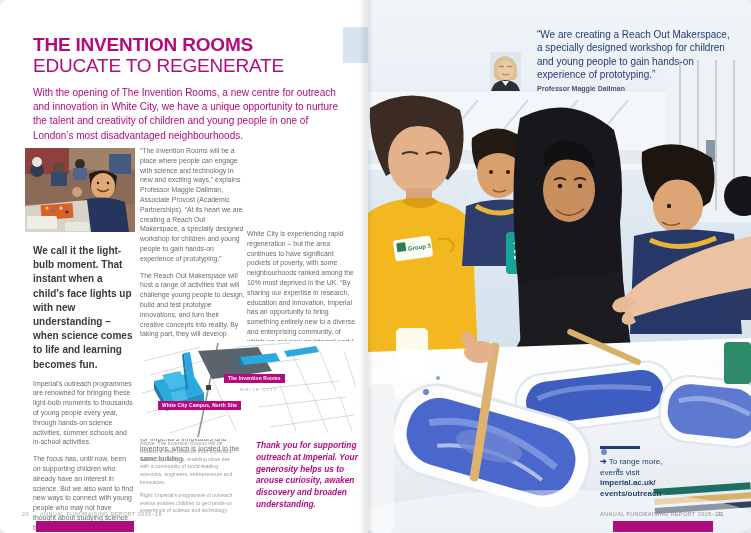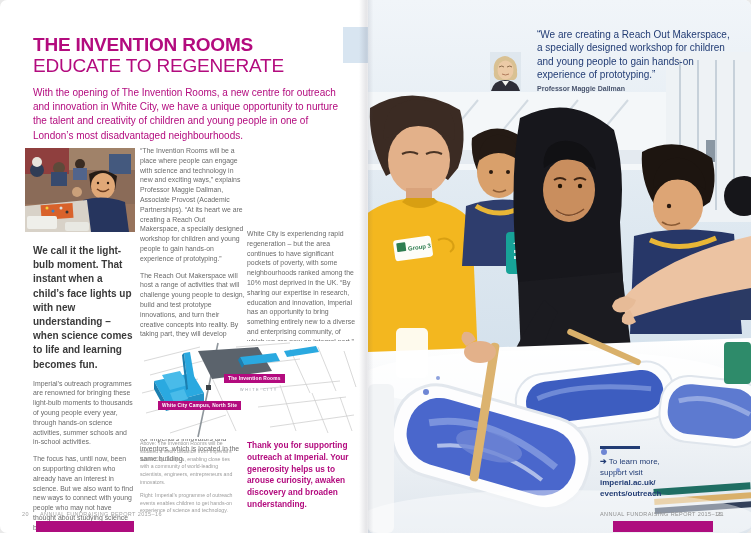--- a/index.html
+++ b/index.html
@@ -22,21 +22,21 @@
   .lead{font-size:10px;font-weight:bold;color:#3a3a3a;line-height:1.42;margin:0 0 8px 0;}
   .col2{left:140px;top:146px;width:105px;}
   .col3{left:247px;top:229px;width:112px;}
   
   .map{left:140px;top:341px;width:220px;height:98px;background:#fff;}
   .map-label{position:absolute;background:#b30b7e;color:#fff;font-size:4.8px;font-weight:bold;
     padding:2px 4px;white-space:nowrap;letter-spacing:.2px;}
   .map-area-label{position:absolute;font-size:3.8px;color:#9aa0a6;letter-spacing:1.6px;}
   .caption{left:140px;top:440px;width:97px;font-size:5.2px;line-height:1.5;color:#9c9c9c;}
   .caption p{margin:0 0 5px 0;}
-  .thankyou{left:247px;top:440px;width:112px;font-size:8.3px;font-weight:bold;color:#b30b7e;line-height:1.42;}
+  .thankyou{left:256px;top:440px;width:112px;font-size:8.3px;font-weight:bold;color:#b30b7e;line-height:1.42;font-style:italic;}
   
   .footer-txt{font-size:5.5px;color:#a3a3a3;letter-spacing:.4px;}
   .bar{background:#ae0d7e;height:11px;top:521px;}
   
   .photo-wrap{left:368px;top:0;width:383px;height:533px;}
   .fold{left:359px;top:0;width:16px;height:533px;
     background:linear-gradient(to right,rgba(0,0,0,0),rgba(70,70,90,.14) 45%,rgba(255,255,255,0) 90%);}
   .bluechip{left:343px;top:27px;width:25px;height:36px;background:#d8e5f1;}
   .headshot{left:490px;top:52px;width:31px;height:39px;overflow:hidden;}
   .quote{left:537px;top:28px;width:212px;font-size:10px;font-weight:normal;color:#223c74;
@@ -295,23 +295,23 @@
   </div>
   <div class="abs quote">“We are creating a Reach Out Makerspace,
 a specially designed workshop for children
 and young people to gain hands-on
 experience of prototyping.”</div>
   <div class="abs attribution">Professor Maggie Dallman</div>
 
   <div class="abs learnmore">
     <div class="rule"></div>
     <div>
-      <span class="arrow">➔</span><span>To learn more,</span>
+      <span class="arrow">➔</span><span>To range more,</span>
     </div>
-    <div>support visit</div>
+    <div>events visit</div>
     <div class="lnk">imperial.ac.uk/
 events/outreach</div>
   </div>
 
   <div class="abs footer-txt" style="left:600px;top:511px;color:#8f8f8f;">ANNUAL FUNDRAISING REPORT 2015–16</div>
   <div class="abs footer-txt" style="left:717px;top:511px;color:#8f8f8f;">21</div>
   <div class="abs bar" style="left:613px;width:100px;"></div>
 
   <div class="abs fold"></div>
 </div>

